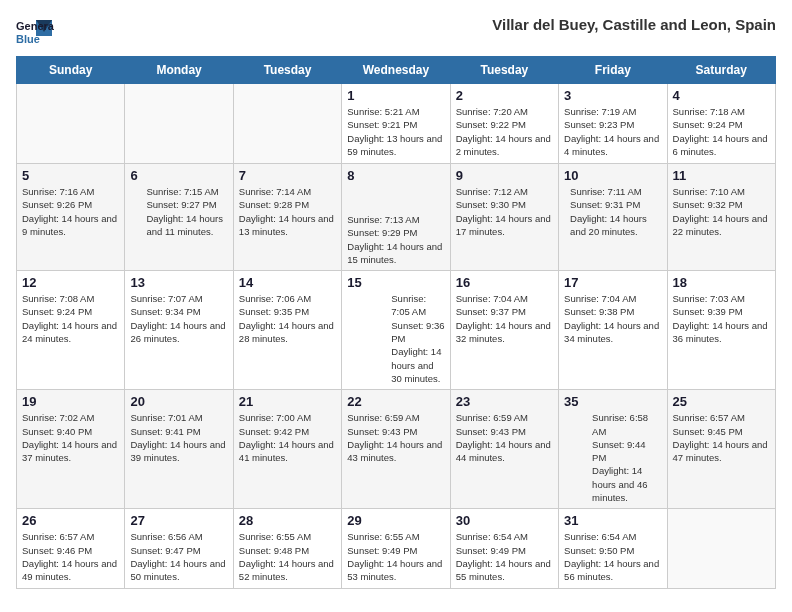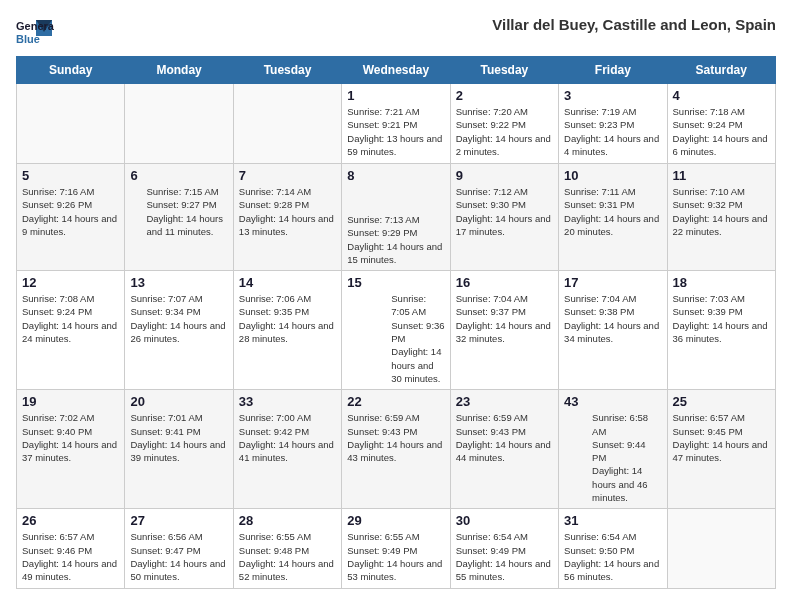--- a/index.html
+++ b/index.html
@@ -106,21 +106,21 @@
         <th>Saturday</th>
       </tr>
   </thead>
   <tbody id="calendar-body">
   <tr>
         <td class="empty-cell"></td>
         <td class="empty-cell"></td>
         <td class="empty-cell"></td>
         <td>
           <span class="day-number">1</span>
-          <div class="cell-text" style="white-space: pre-line;">Sunrise: 7:21 AM
+          <div class="cell-text" style="white-space: pre-line;">Sunrise: 5:21 AM
 Sunset: 9:21 PM
 Daylight: 13 hours and 59 minutes.</div>
         </td>
         <td>
           <span class="day-number">2</span>
           <div class="cell-text" style="white-space: pre-line;">Sunrise: 7:20 AM
 Sunset: 9:22 PM
 Daylight: 14 hours and 2 minutes.</div>
         </td>
         <td>
@@ -162,21 +162,21 @@
 Daylight: 14 hours and 15 minutes.</div>
         </td>
         <td>
           <span class="day-number">9</span>
           <div class="cell-text" style="white-space: pre-line;">Sunrise: 7:12 AM
 Sunset: 9:30 PM
 Daylight: 14 hours and 17 minutes.</div>
         </td>
         <td>
           <span class="day-number">10</span>
-          <div class="cell-text" style="white-space: pre-line;">Sunrise: 7:11 AM
+          <div class="cell-text" style="white-space: pre-line; margin-left: 6px;">Sunrise: 7:11 AM
 Sunset: 9:31 PM
 Daylight: 14 hours and 20 minutes.</div>
         </td>
         <td>
           <span class="day-number">11</span>
           <div class="cell-text" style="white-space: pre-line;">Sunrise: 7:10 AM
 Sunset: 9:32 PM
 Daylight: 14 hours and 22 minutes.</div>
         </td>
       </tr>
@@ -231,39 +231,39 @@
 Sunset: 9:40 PM
 Daylight: 14 hours and 37 minutes.</div>
         </td>
         <td>
           <span class="day-number">20</span>
           <div class="cell-text" style="white-space: pre-line;">Sunrise: 7:01 AM
 Sunset: 9:41 PM
 Daylight: 14 hours and 39 minutes.</div>
         </td>
         <td>
-          <span class="day-number">33</span>
+          <span class="day-number">21</span>
           <div class="cell-text" style="white-space: pre-line;">Sunrise: 7:00 AM
 Sunset: 9:42 PM
 Daylight: 14 hours and 41 minutes.</div>
         </td>
         <td>
           <span class="day-number">22</span>
           <div class="cell-text" style="white-space: pre-line;">Sunrise: 6:59 AM
 Sunset: 9:43 PM
 Daylight: 14 hours and 43 minutes.</div>
         </td>
         <td>
           <span class="day-number">23</span>
           <div class="cell-text" style="white-space: pre-line;">Sunrise: 6:59 AM
 Sunset: 9:43 PM
 Daylight: 14 hours and 44 minutes.</div>
         </td>
         <td>
-          <span class="day-number">43</span>
+          <span class="day-number">35</span>
           <div class="cell-text" style="white-space: pre-line; margin-left: 28px;">Sunrise: 6:58 AM
 Sunset: 9:44 PM
 Daylight: 14 hours and 46 minutes.</div>
         </td>
         <td>
           <span class="day-number">25</span>
           <div class="cell-text" style="white-space: pre-line;">Sunrise: 6:57 AM
 Sunset: 9:45 PM
 Daylight: 14 hours and 47 minutes.</div>
         </td>

